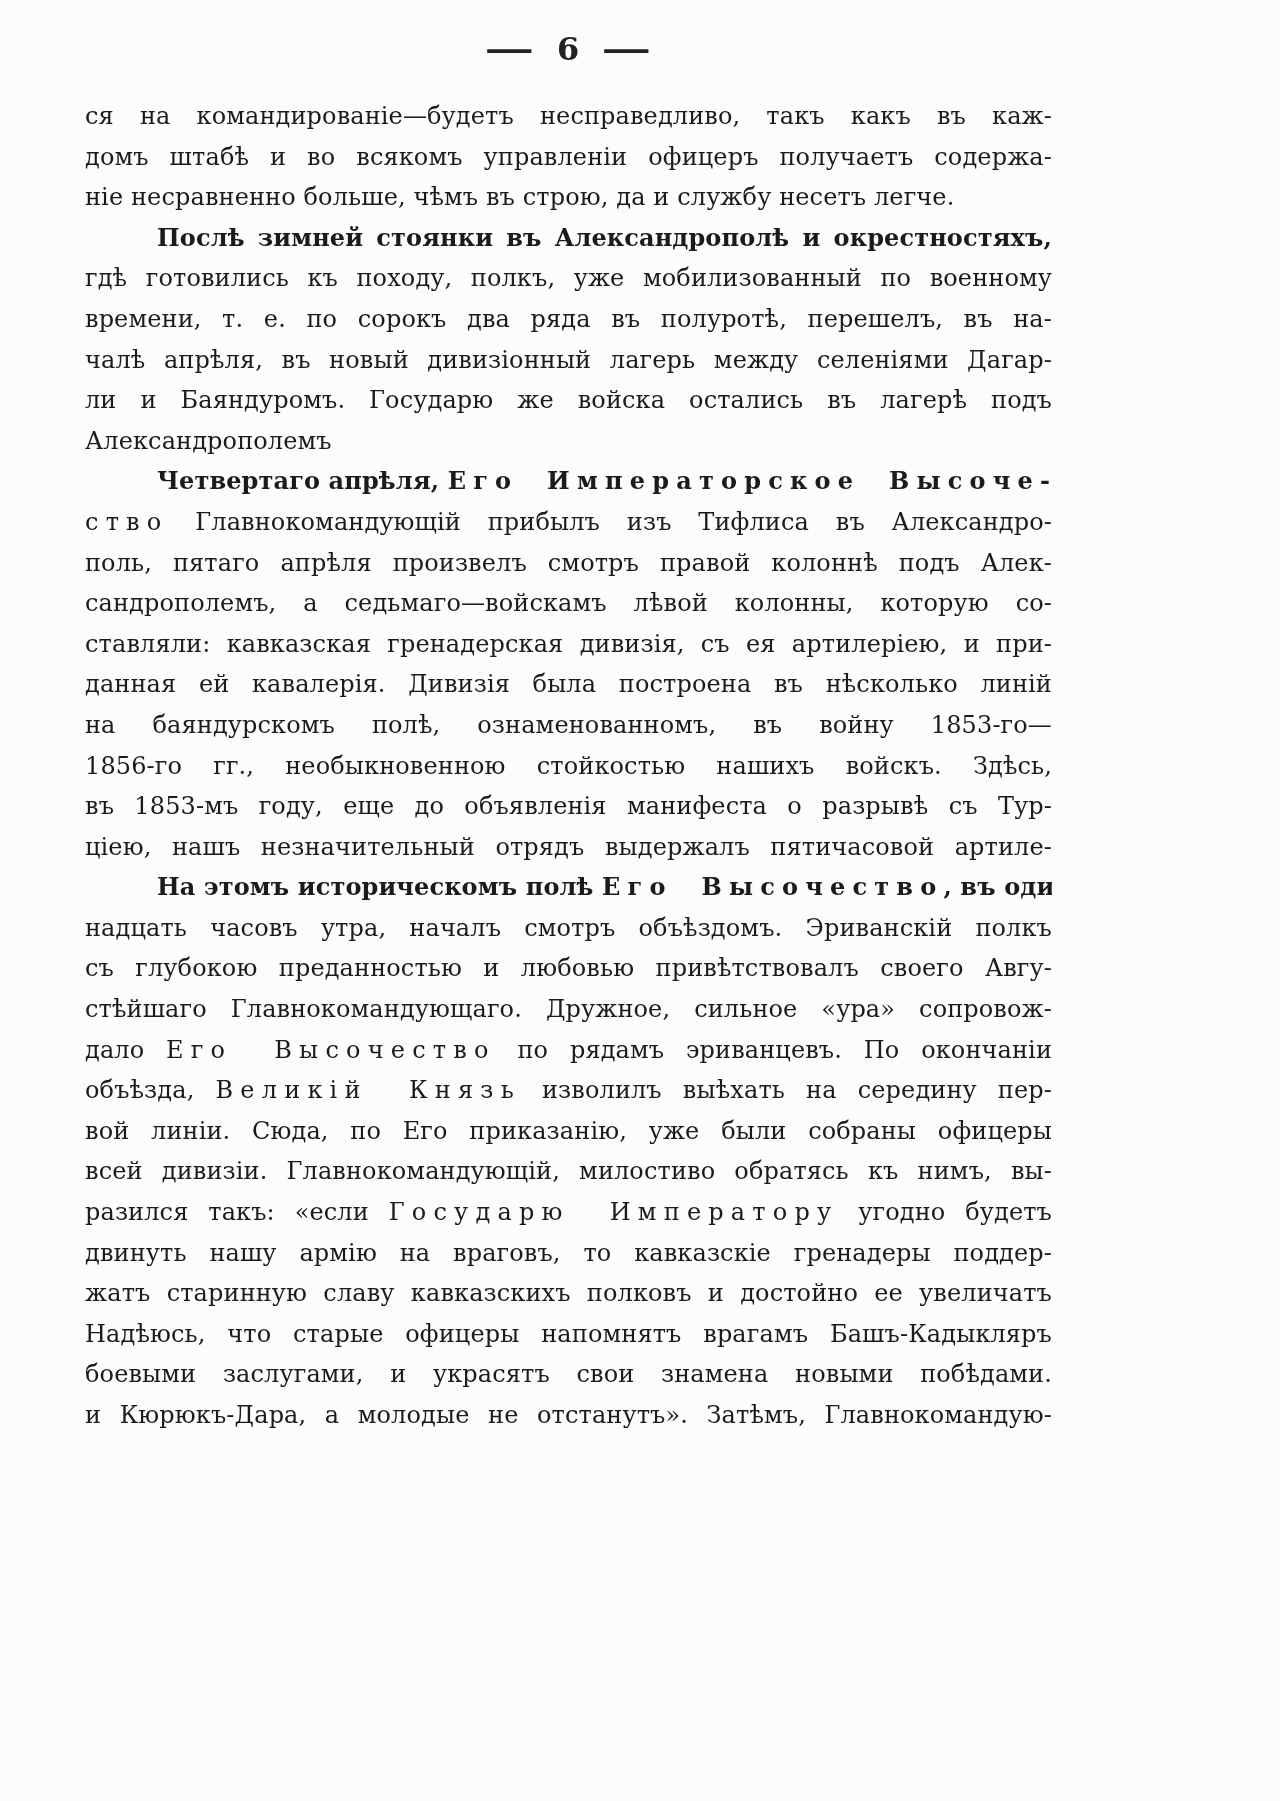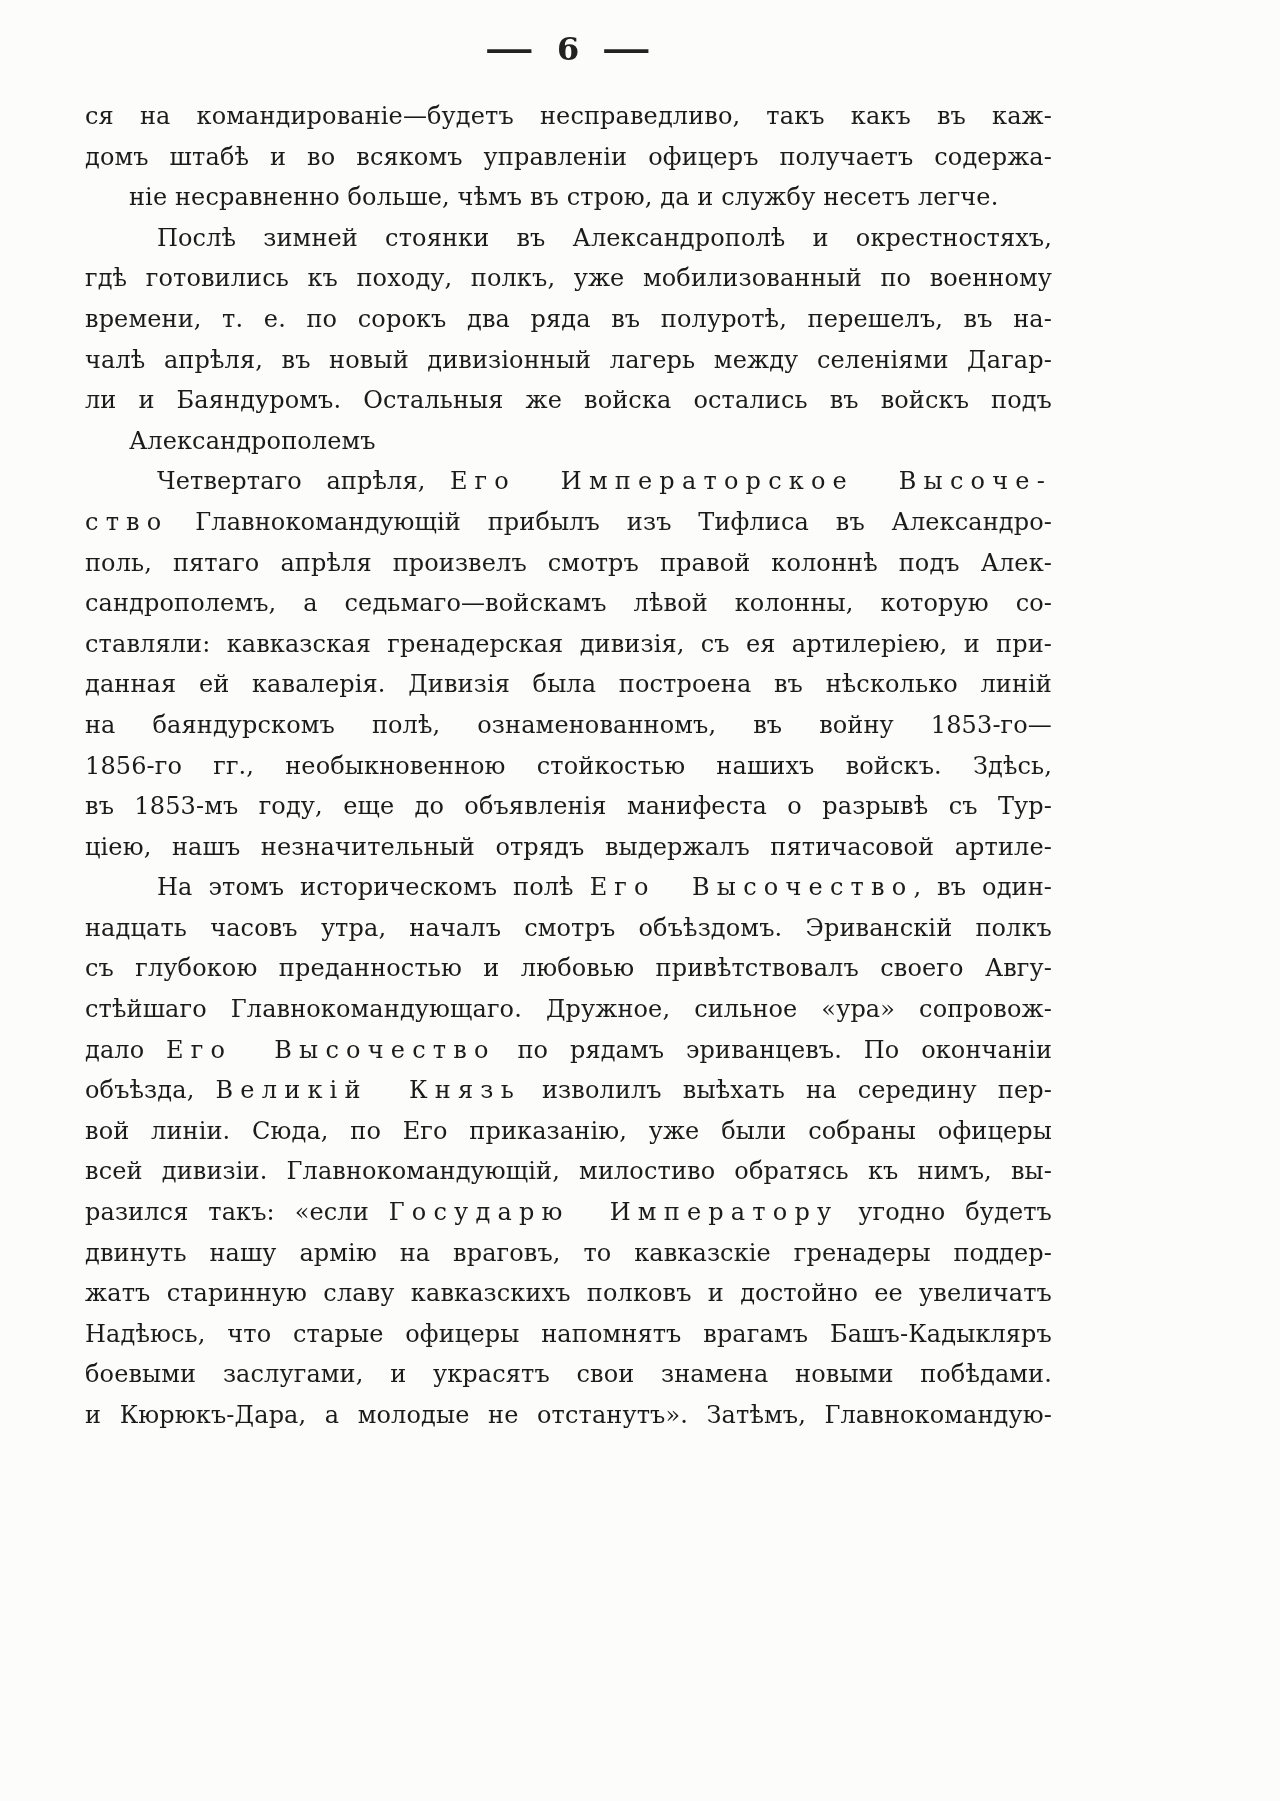--- a/index.html
+++ b/index.html
@@ -41,22 +41,22 @@
   .line {
     height: 40.6px;
     line-height: 40.6px;
     font-size: 24px;
     white-space: nowrap;
     overflow: hidden;
     text-align: justify;
     text-align-last: justify;
     letter-spacing: 0.005em;
   }
-  .line.indent { padding-left: 72px; }
-  .line.para-end { text-align-last: left; margin-left: 44px; }
+  .line.indent { padding-left: 72px; font-weight: bold; }
+  .line.para-end { text-align-last: left; }
   .seg.spaced {
     letter-spacing: 0.30em;
     word-spacing: 0.55em;
     margin-top: 48px;
   }
 </style>
 </head>
 <body>
 
 <div class="page">
@@ -66,21 +66,21 @@
     <span class="dash">—</span>
   </header>
   <div class="text-block">
       <div class="line"><span class="seg">ся на командированіе—будетъ несправедливо, такъ какъ въ каж-</span></div>
       <div class="line"><span class="seg">домъ штабѣ и во всякомъ управленіи офицеръ получаетъ содержа-</span></div>
       <div class="line para-end"><span class="seg">ніе несравненно больше, чѣмъ въ строю, да и службу несетъ легче.</span></div>
       <div class="line indent"><span class="seg">Послѣ зимней стоянки въ Александрополѣ и окрестностяхъ,</span></div>
       <div class="line"><span class="seg">гдѣ готовились къ походу, полкъ, уже мобилизованный по военному</span></div>
       <div class="line"><span class="seg">времени, т. е. по сорокъ два ряда въ полуротѣ, перешелъ, въ на-</span></div>
       <div class="line"><span class="seg">чалѣ апрѣля, въ новый дивизіонный лагерь между селеніями Дагар-</span></div>
-      <div class="line"><span class="seg">ли и Баяндуромъ. Остальныя же войска остались въ войскъ подъ</span></div>
+      <div class="line"><span class="seg">ли и Баяндуромъ. Государю же войска остались въ лагерѣ подъ</span></div>
       <div class="line para-end"><span class="seg">Александрополемъ</span></div>
       <div class="line indent"><span class="seg">Четвертаго апрѣля, </span><span class="seg spaced">Его Императорское Высоче-</span></div>
       <div class="line"><span class="seg spaced">ство</span><span class="seg"> Главнокомандующій прибылъ изъ Тифлиса въ Александро-</span></div>
       <div class="line"><span class="seg">поль, пятаго апрѣля произвелъ смотръ правой колоннѣ подъ Алек-</span></div>
       <div class="line"><span class="seg">сандрополемъ, а седьмаго—войскамъ лѣвой колонны, которую со-</span></div>
       <div class="line"><span class="seg">ставляли: кавказская гренадерская дивизія, съ ея артилеріею, и при-</span></div>
       <div class="line"><span class="seg">данная ей кавалерія. Дивизія была построена въ нѣсколько линій</span></div>
       <div class="line"><span class="seg">на баяндурскомъ полѣ, ознаменованномъ, въ войну 1853-го—</span></div>
       <div class="line"><span class="seg">1856-го гг., необыкновенною стойкостью нашихъ войскъ. Здѣсь,</span></div>
       <div class="line"><span class="seg">въ 1853-мъ году, еще до объявленія манифеста о разрывѣ съ Тур-</span></div>

